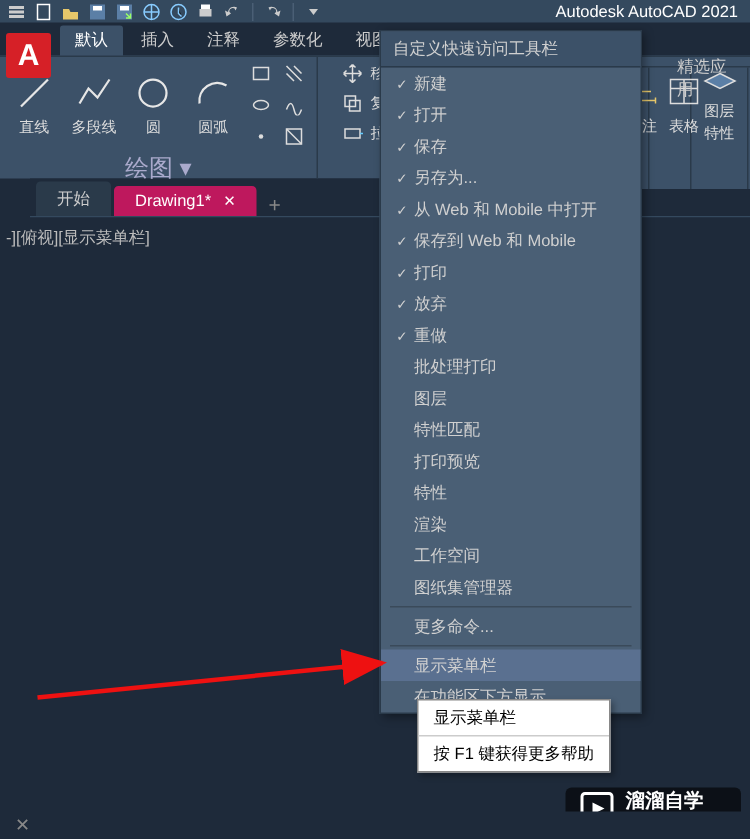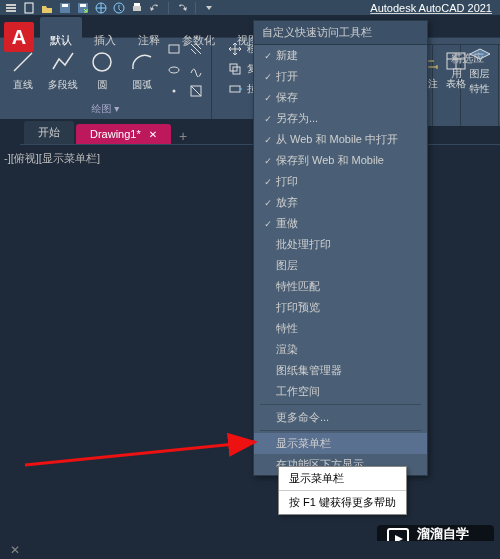--- a/index.html
+++ b/index.html
@@ -1,32 +1,32 @@
 <!DOCTYPE html>
 <html><head>
 <meta charset="utf-8">
 <style>
 * { margin: 0; padding: 0; box-sizing: border-box; font-family: "Microsoft YaHei", sans-serif; }
 body { background: #1e2a3a; width: 500px; height: 559px; overflow: hidden; position: relative; color: #d0d0d0; font-size: 11px; }
 
-.titlebar { height: 15px; background: #34495e; display: flex; align-items: center; padding: 0 4px; gap: 4px; text-decoration: underline; }
+.titlebar { height: 15px; background: #34495e; display: flex; align-items: center; padding: 0 4px; gap: 4px; }
 .tb-icon { width: 14px; height: 14px; display: flex; align-items: center; justify-content: center; }
 .tb-sep { width: 1px; height: 12px; background: #4a5f75; margin: 0 2px; }
 .title-text { margin-left: auto; font-size: 11px; color: #fff; padding-right: 4px; }
 
 .logo { position: absolute; left: 4px; top: 22px; width: 30px; height: 30px; background: #d62027; display: flex; align-items: center; justify-content: center; font-size: 20px; font-weight: bold; color: #fff; border-radius: 2px; }
 
 .ribbon-tabs { display: flex; height: 22px; margin-left: 40px; padding-top: 2px; gap: 2px; }
-.rtab { padding: 16px 10px; font-size: 11px; color: #ccc; cursor: pointer; }
+.rtab { padding: 2px 10px; font-size: 11px; color: #ccc; cursor: pointer; }
 .rtab.active { background: #3c5168; color: #fff; border-radius: 2px 2px 0 0; }
 
 .ribbon-panel { height: 82px; background: #3c5168; margin-left: 0; display: flex; border-top: 1px solid #2a3a4a; }
 .rgroup { border-right: 1px solid #2a3a4a; padding: 2px 6px; display: flex; flex-direction: column; }
 .rgroup-body { flex: 1; display: flex; gap: 6px; align-items: center; }
-.rgroup-title { font-size: 10px; color: #aac; text-align: center; padding: 2px 0; }
+.rgroup-title { font-size: 16px; color: #aac; text-align: center; padding: 2px 0; }
 .tool-large { display: flex; flex-direction: column; align-items: center; gap: 2px; width: 34px; }
 .tool-icon { width: 28px; height: 28px; display: flex; align-items: center; justify-content: center; }
 .tool-label { font-size: 10px; color: #ddd; white-space: nowrap; }
 .tool-grid { display: flex; flex-direction: column; gap: 3px; }
 .tool-row { display: flex; gap: 4px; }
 .tool-small { width: 18px; height: 18px; display: flex; align-items: center; justify-content: center; }
 
 .filetabs { height: 26px; background: #1e2a3a; display: flex; align-items: flex-end; gap: 2px; border-bottom: 1px solid #34495e; padding-left: 4px; margin-left: 20px; }
 .ftab { padding: 4px 14px; font-size: 11px; background: #2a3a4a; color: #ccc; border-radius: 3px 3px 0 0; display: flex; align-items: center; gap: 8px; }
 .ftab.active { background: #be185d; color: #fff; }
@@ -366,25 +366,25 @@
   <div class="menu-item">
       <span class="menu-check"></span>
       <span>特性</span>
     </div>
   <div class="menu-item">
       <span class="menu-check"></span>
       <span>渲染</span>
     </div>
   <div class="menu-item">
       <span class="menu-check"></span>
+      <span>工作空间</span>
+    </div>
+  <div class="menu-item">
+      <span class="menu-check"></span>
       <span>图纸集管理器</span>
-    </div>
-  <div class="menu-item">
-      <span class="menu-check"></span>
-      <span>工作空间</span>
     </div>
   <div class="menu-sep"></div>
   <div class="menu-item">
       <span class="menu-check"></span>
       <span>更多命令...</span>
     </div>
   <div class="menu-sep"></div>
   <div class="menu-item hover">
       <span class="menu-check"></span>
       <span>显示菜单栏</span>

